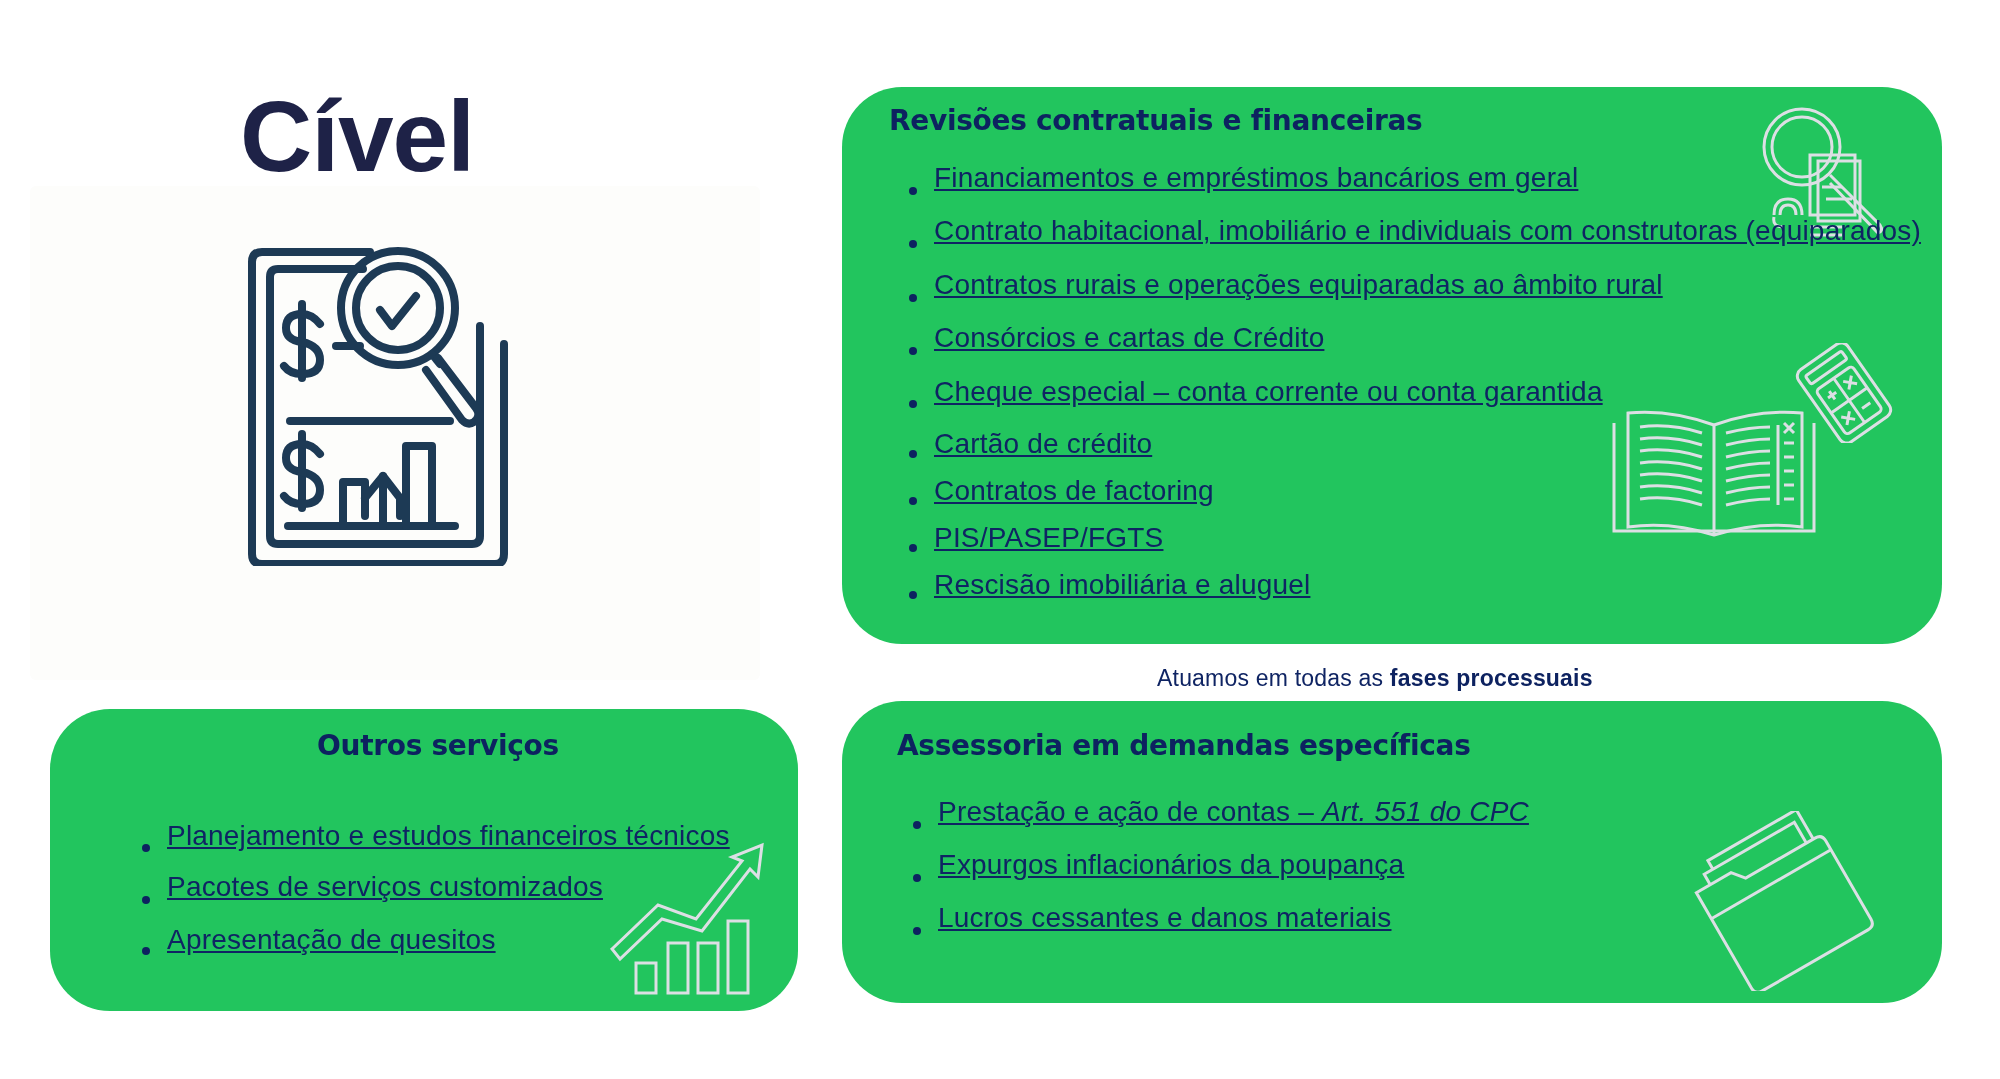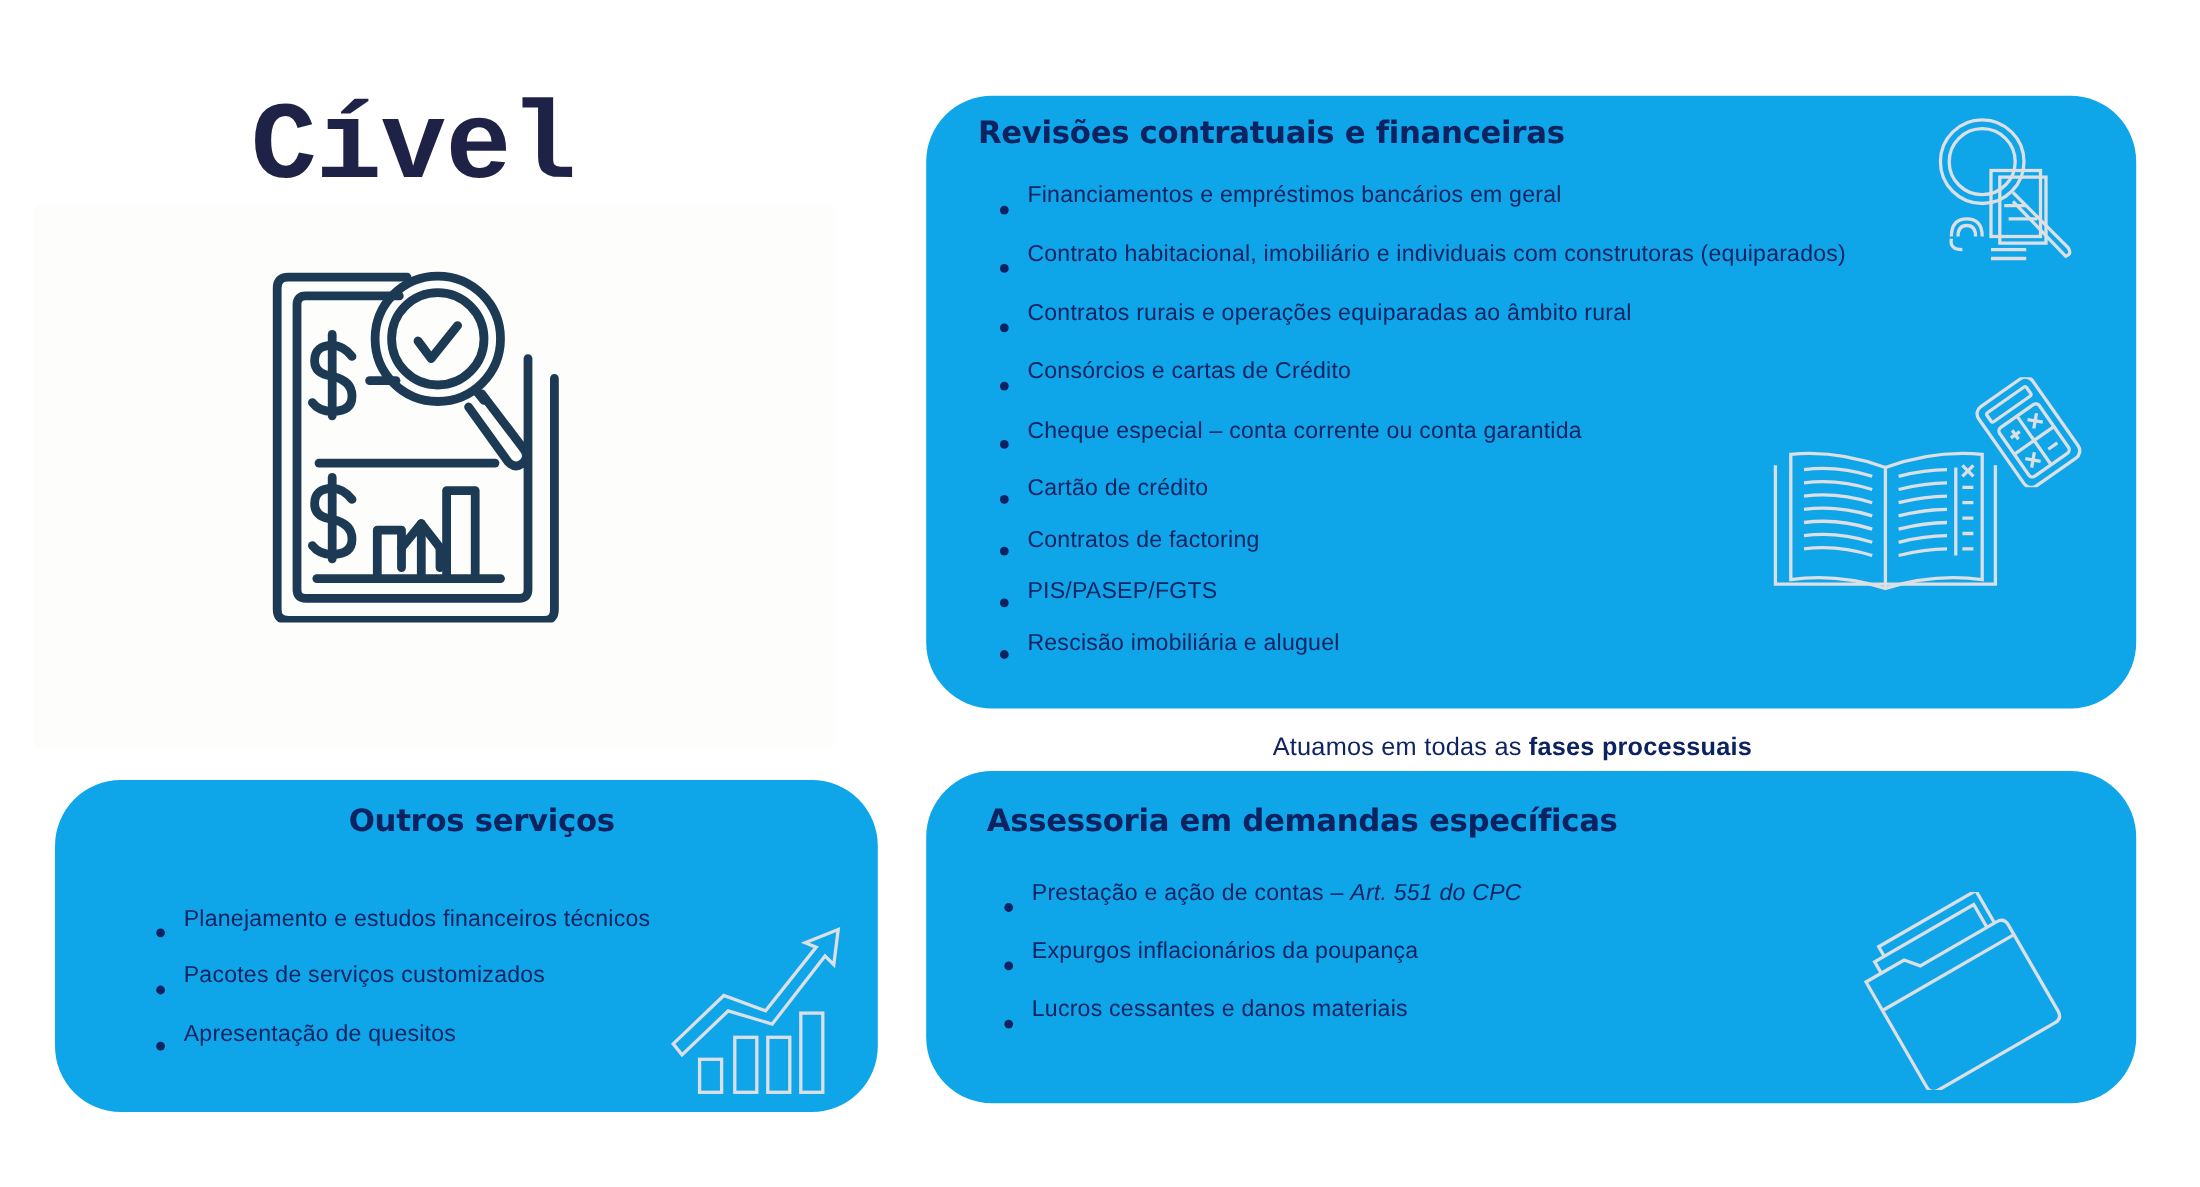--- a/index.html
+++ b/index.html
@@ -1,44 +1,44 @@
 <!DOCTYPE html>
 <html><head>
 <meta charset="utf-8">
 <style>
   * { box-sizing: border-box; margin: 0; padding: 0; }
   html, body { width: 2000px; height: 1079px; background: #ffffff; overflow: hidden; }
   body { position: relative; font-family: "DejaVu Sans", sans-serif; color: #0f2463; }
 
   .title {
-    position: absolute; left: 228px; top: 86px;
-    font-family: Liberation Mono, monospace; font-weight: 700;
+    position: absolute; left: 240px; top: 86px;
+    font-family: Liberation Sans, sans-serif; font-weight: 700;
     font-size: 100px; letter-spacing: -1px; color: #1e2247; line-height: 1;
   }
   .hero-bg {
     position: absolute; left: 30px; top: 186px; width: 730px; height: 494px;
     background: #fdfdfb; border-radius: 6px;
   }
   .hero-icon { position: absolute; left: 240px; top: 236px; width: 310px; height: 330px; }
 
   .panel {
-    position: absolute; background: #0ea5e9; border-radius: 60px;
+    position: absolute; background: #22c55e; border-radius: 60px;
   }
   .panel-top { left: 842px; top: 87px; width: 1100px; height: 557px; }
   .panel-br  { left: 842px; top: 701px; width: 1100px; height: 302px; }
   .panel-bl  { left: 50px; top: 709px; width: 748px; height: 302px; }
 
   .panel-title {
     position: absolute; font-family: "DejaVu Sans", sans-serif; font-weight: 700;
     color: #0d2260; font-size: 28px; letter-spacing: -0.3px; white-space: nowrap;
   }
   .list { position: absolute; list-style: none; }
   .list li {
-    position: relative; padding-left: 25px; font-size: 21px; color: #0f2463;
-    white-space: nowrap; font-family: "Liberation Sans", sans-serif; letter-spacing: 0.2px;
+    position: relative; padding-left: 25px; font-size: 28px; color: #0f2463;
+    white-space: nowrap; font-family: "Liberation Sans", sans-serif; letter-spacing: 0.2px; text-decoration: underline;
   }
   .list li::before {
     content: ""; position: absolute; left: 0; top: 50%; width: 8px; height: 8px;
     margin-top: -3px; border-radius: 50%; background: #0d2260;
   }
   .list li em { font-style: italic; }
 
   .tagline {
     position: absolute; left: 1157px; top: 665px; font-size: 23px; color: #0f2463;
     font-family: "Liberation Sans", sans-serif; white-space: nowrap; letter-spacing: 0.2px;

